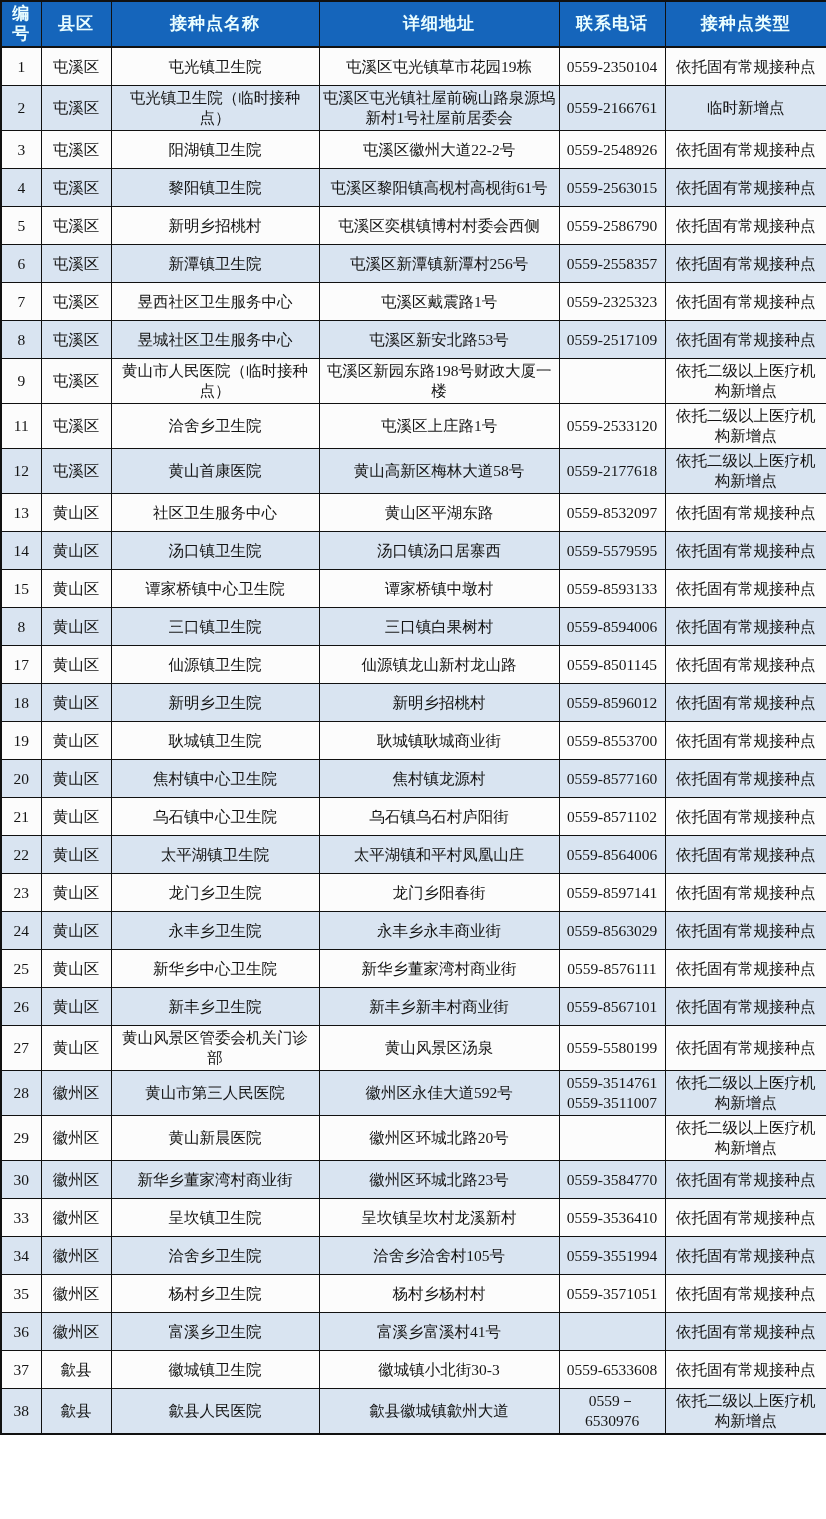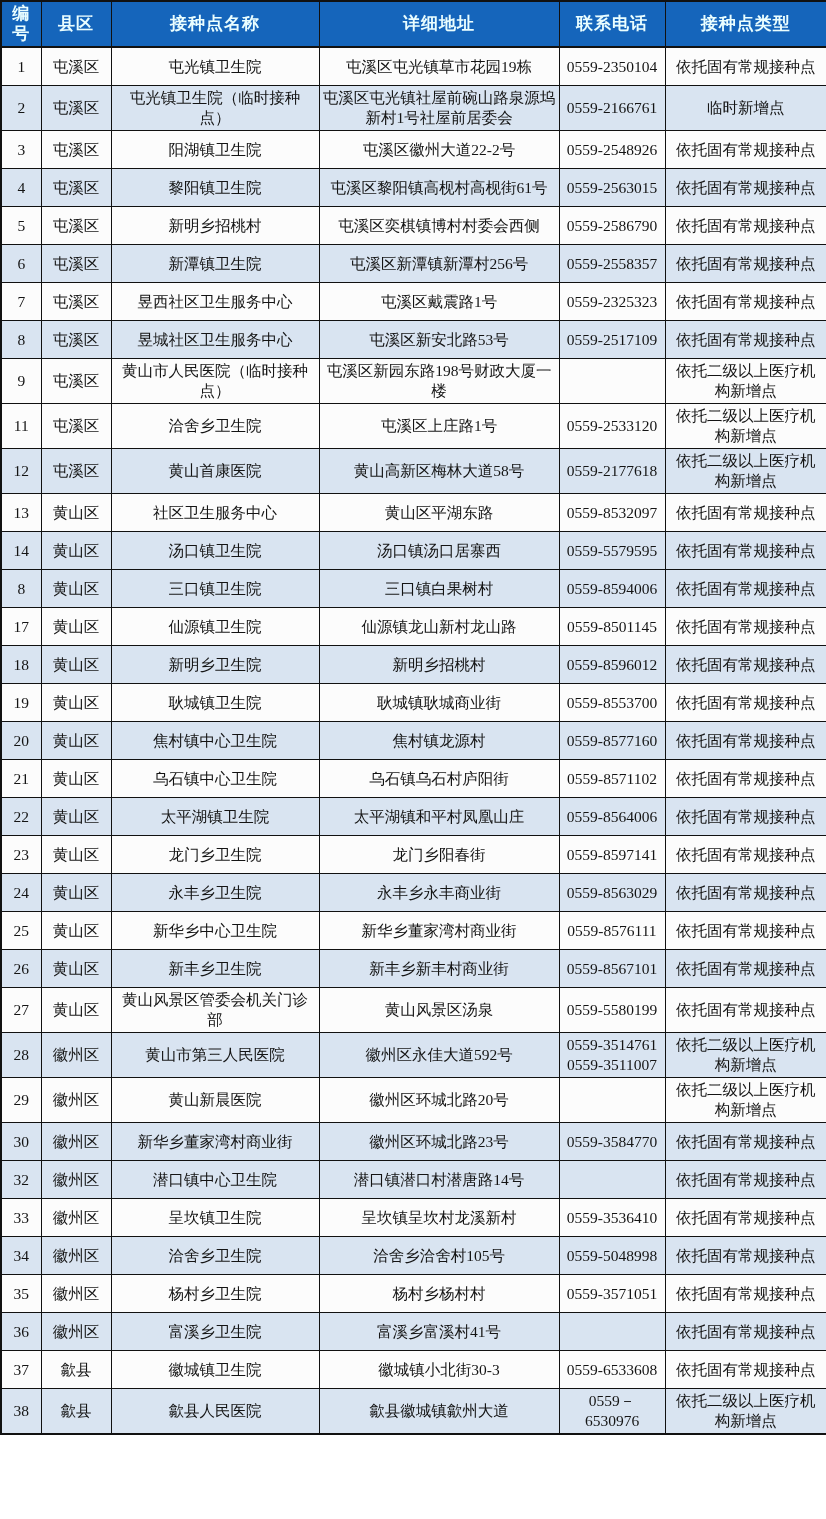--- a/index.html
+++ b/index.html
@@ -175,20 +175,28 @@
         <td>依托固有常规接种点</td>
       </tr>
       <tr class="alt">
         <td>14</td>
         <td>黄山区</td>
         <td>汤口镇卫生院</td>
         <td>汤口镇汤口居寨西</td>
         <td>0559-5579595</td>
         <td>依托固有常规接种点</td>
       </tr>
+      <tr>
+        <td>15</td>
+        <td>黄山区</td>
+        <td>谭家桥镇中心卫生院</td>
+        <td>谭家桥镇中墩村</td>
+        <td>0559-8593133</td>
+        <td>依托固有常规接种点</td>
+      </tr>
       <tr class="alt">
         <td>8</td>
         <td>黄山区</td>
         <td>三口镇卫生院</td>
         <td>三口镇白果树村</td>
         <td>0559-8594006</td>
         <td>依托固有常规接种点</td>
       </tr>
       <tr>
         <td>17</td>
@@ -296,42 +304,34 @@
         <td>依托二级以上医疗机构新增点</td>
       </tr>
       <tr class="alt">
         <td>30</td>
         <td>徽州区</td>
         <td>新华乡董家湾村商业街</td>
         <td>徽州区环城北路23号</td>
         <td>0559-3584770</td>
         <td>依托固有常规接种点</td>
       </tr>
-      <tr class="alt">
-        <td>32</td>
-        <td>徽州区</td>
-        <td>潜口镇中心卫生院</td>
-        <td>潜口镇潜口村潜唐路14号</td>
-        <td></td>
-        <td>依托固有常规接种点</td>
-      </tr>
       <tr>
         <td>33</td>
         <td>徽州区</td>
         <td>呈坎镇卫生院</td>
         <td>呈坎镇呈坎村龙溪新村</td>
         <td>0559-3536410</td>
         <td>依托固有常规接种点</td>
       </tr>
       <tr class="alt">
         <td>34</td>
         <td>徽州区</td>
         <td>洽舍乡卫生院</td>
         <td>洽舍乡洽舍村105号</td>
-        <td>0559-5048998</td>
+        <td>0559-3551994</td>
         <td>依托固有常规接种点</td>
       </tr>
       <tr>
         <td>35</td>
         <td>徽州区</td>
         <td>杨村乡卫生院</td>
         <td>杨村乡杨村村</td>
         <td>0559-3571051</td>
         <td>依托固有常规接种点</td>
       </tr>

